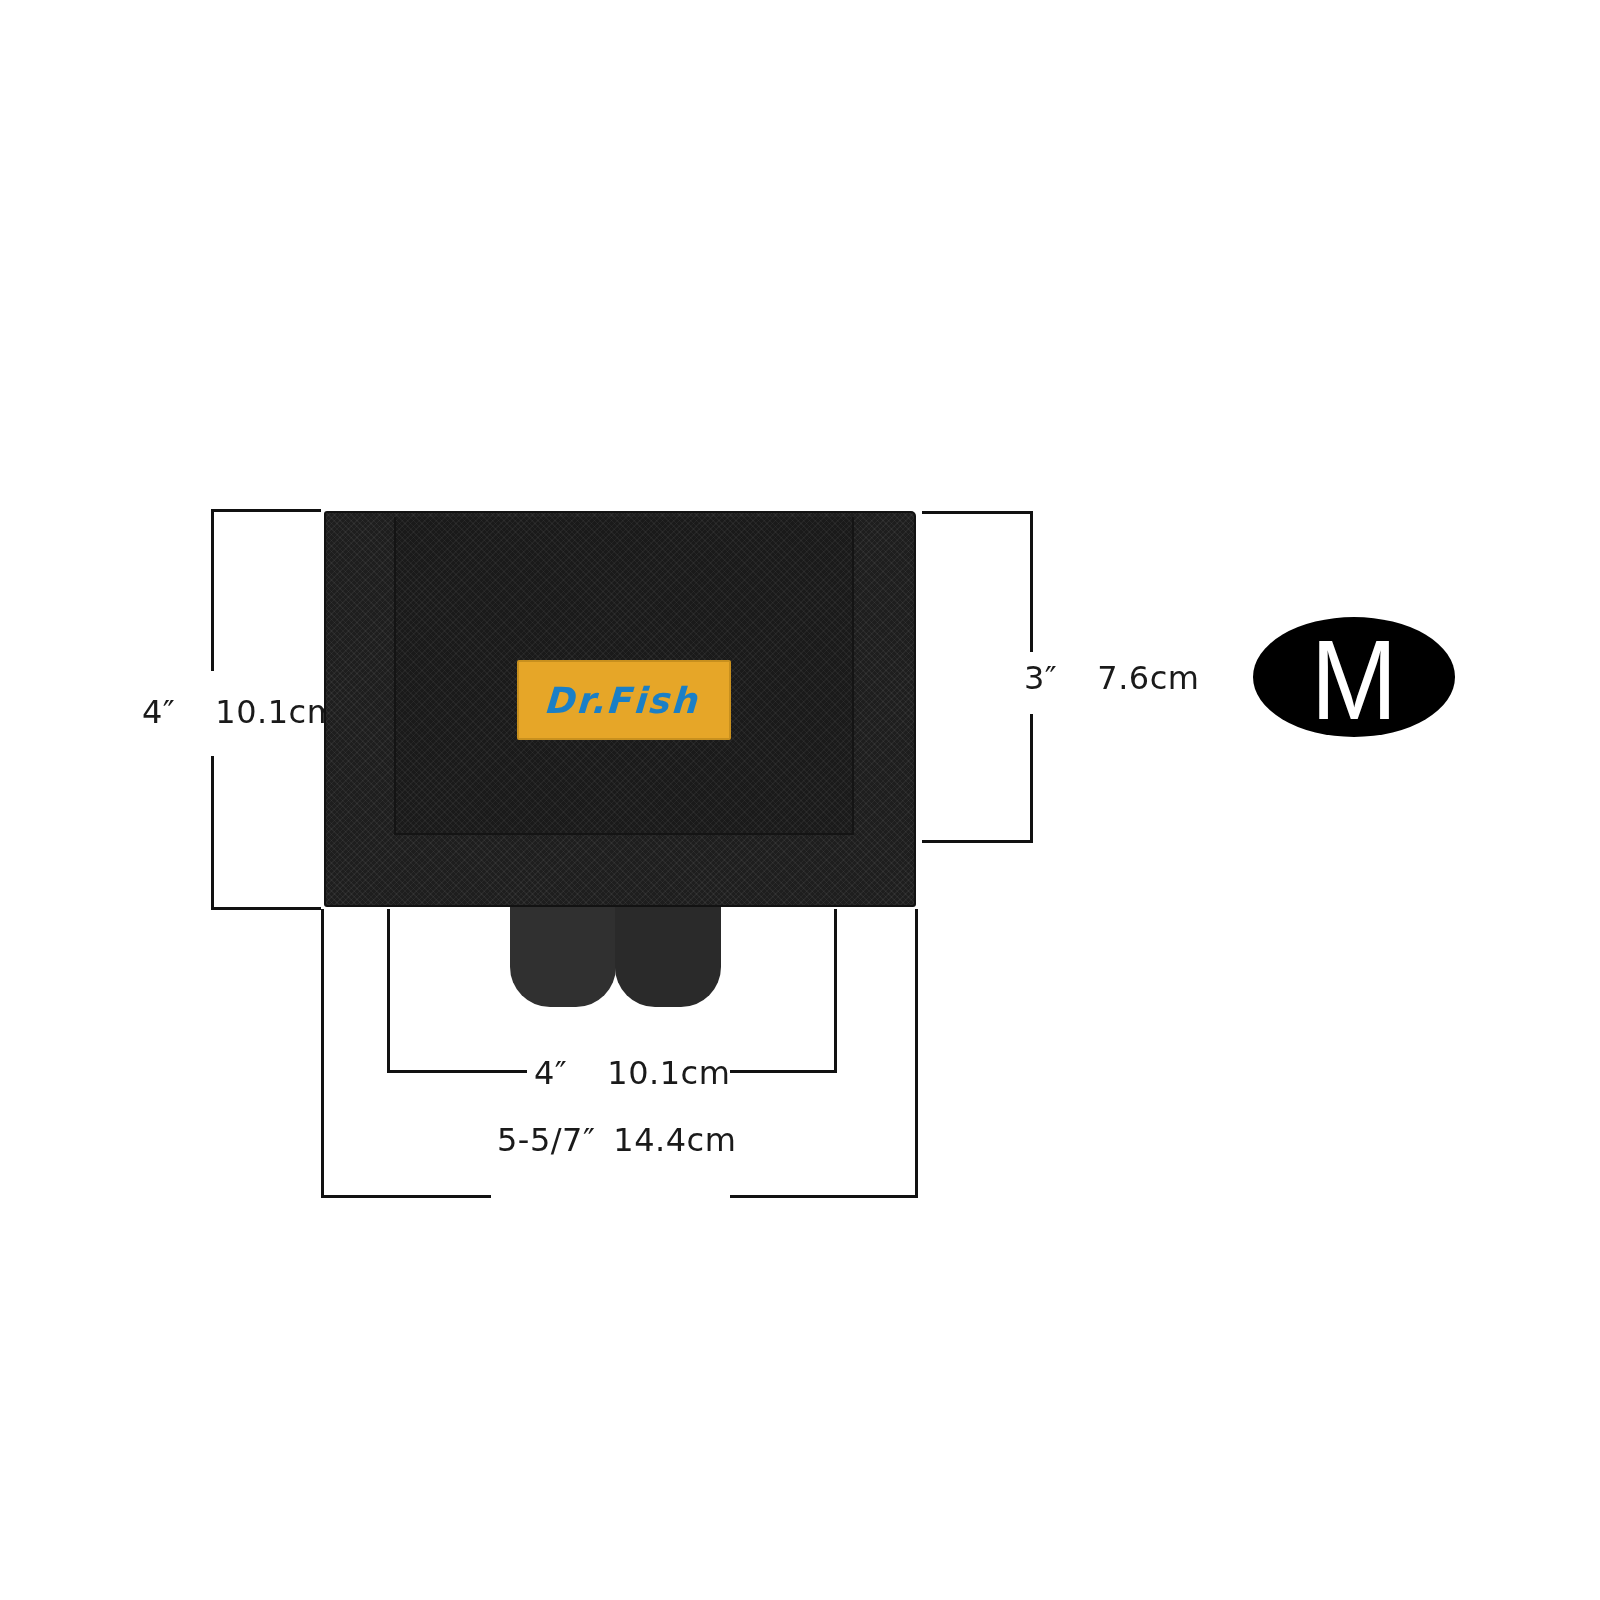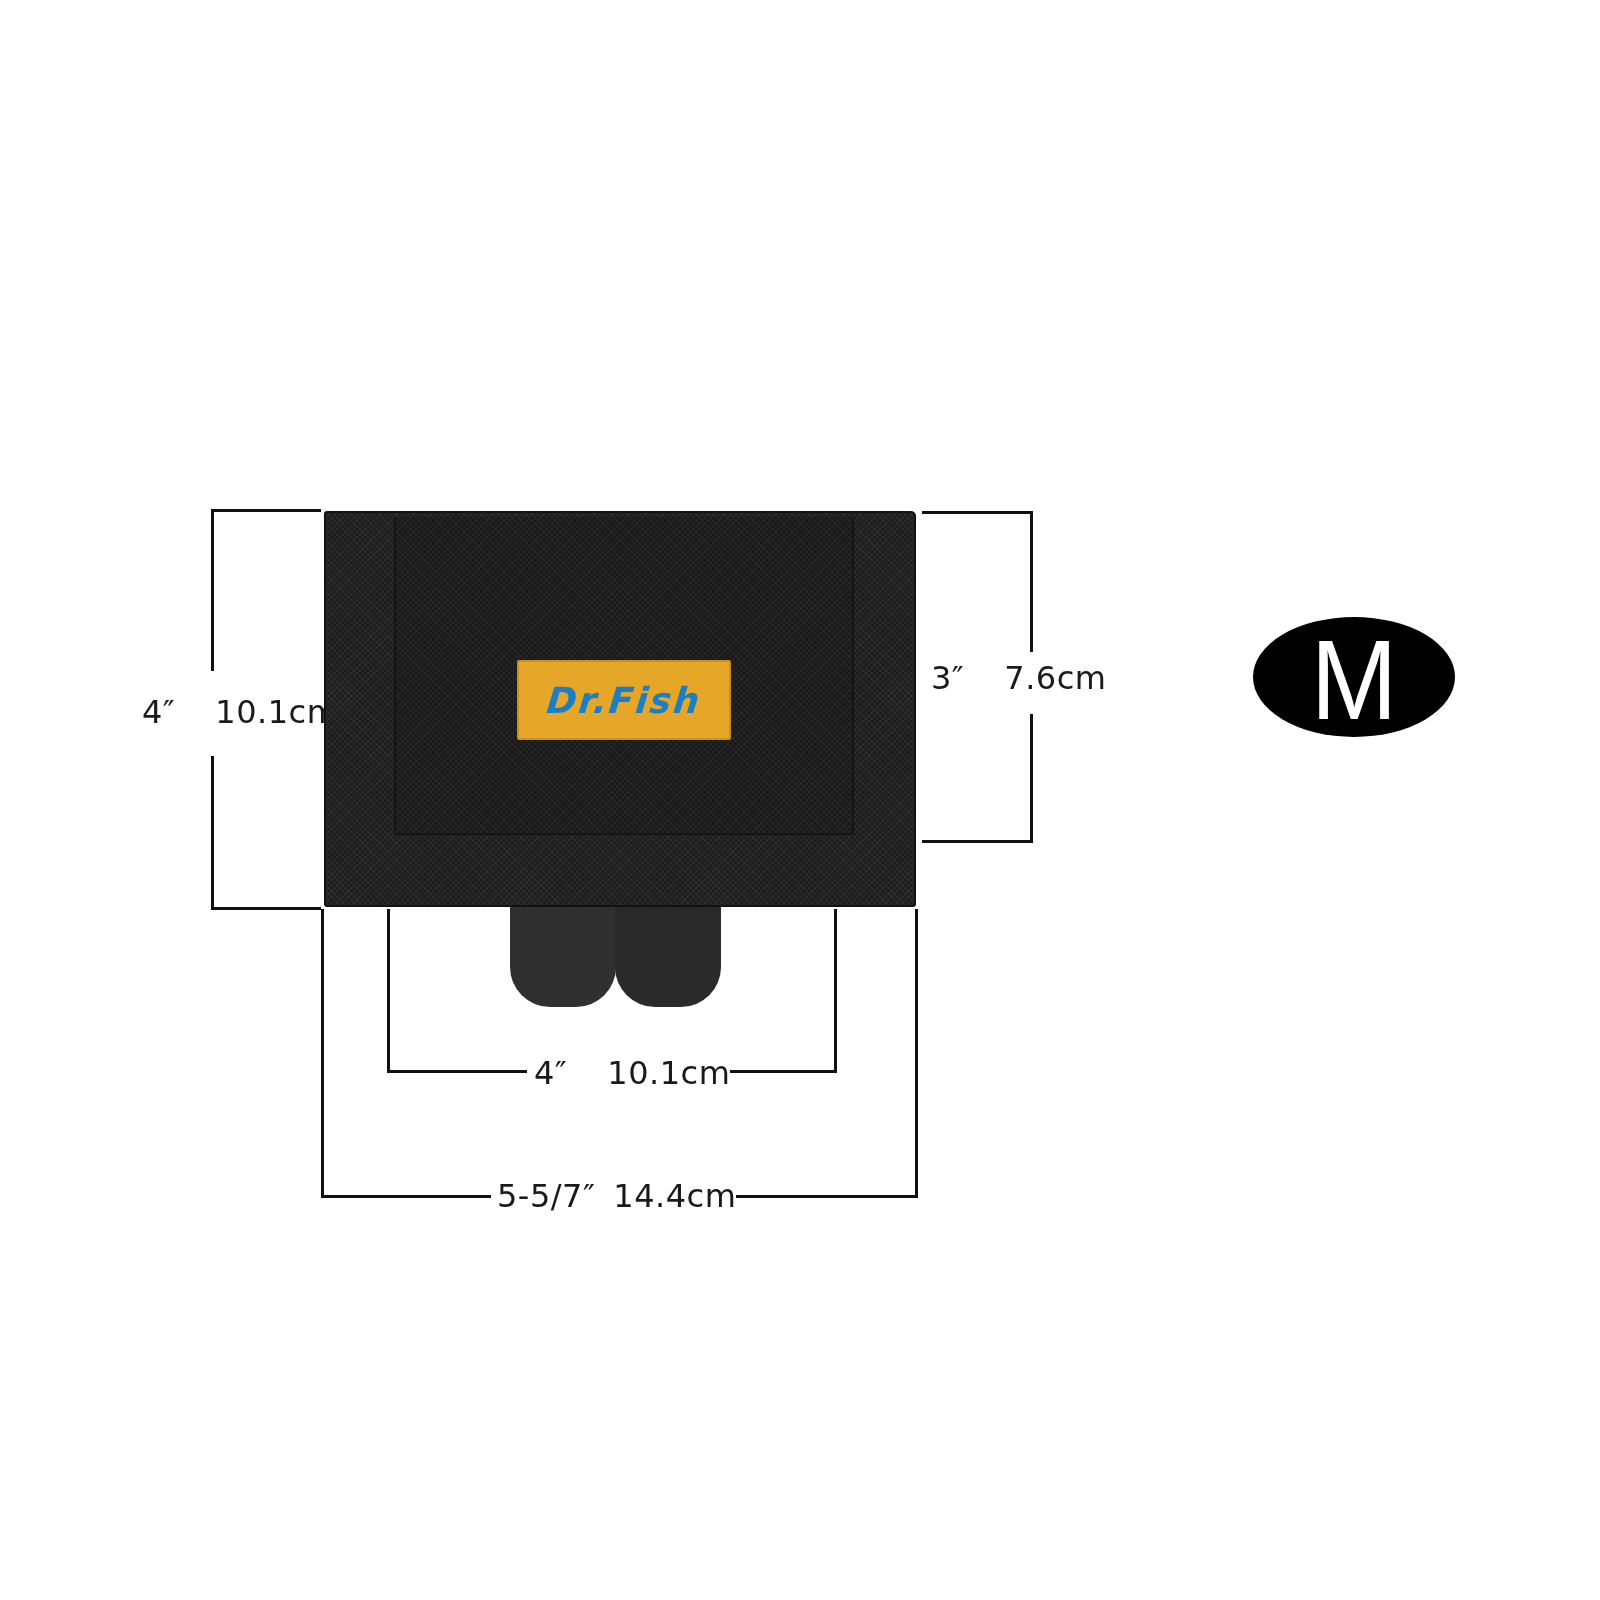--- a/index.html
+++ b/index.html
@@ -40,21 +40,21 @@
 <div class="line" style="left:211px; top:756px; width:3px; height:154px;"></div>
 <div class="line" style="left:211px; top:907px; width:110px; height:3px;"></div>
 <div class="label" style="left:142px; top:694px;">
   <span>4″</span><span class="gap"></span><span>10.1cm</span>
 </div>
 
 <div class="line" style="left:922px; top:511px; width:111px; height:3px;"></div>
 <div class="line" style="left:1030px; top:511px; width:3px; height:141px;"></div>
 <div class="line" style="left:1030px; top:714px; width:3px; height:129px;"></div>
 <div class="line" style="left:922px; top:840px; width:111px; height:3px;"></div>
-<div class="label" style="left:931px; top:660px;">
+<div class="label" style="left:1024px; top:660px;">
   <span>3″</span><span class="gap"></span><span>7.6cm</span>
 </div>
 
 <div class="pouch">
   <div class="pouch-inner"></div>
   <div class="logo">
     <span>Dr.Fish</span>
   </div>
 </div>
 <div class="tab left"></div>
@@ -65,19 +65,19 @@
 <div class="line" style="left:387px; top:1070px; width:140px; height:3px;"></div>
 <div class="line" style="left:723px; top:1070px; width:114px; height:3px;"></div>
 <div class="label" style="left:534px; top:1055px;">
   <span>4″</span><span class="gap"></span><span>10.1cm</span>
 </div>
 
 <div class="line" style="left:321px; top:909px; width:3px; height:289px;"></div>
 <div class="line" style="left:915px; top:909px; width:3px; height:289px;"></div>
 <div class="line" style="left:321px; top:1195px; width:170px; height:3px;"></div>
 <div class="line" style="left:730px; top:1195px; width:188px; height:3px;"></div>
-<div class="label" style="left:497px; top:1178px;">
+<div class="label" style="left:497px; top:1122px;">
   <span>5-5/7″</span><span style="display:inline-block;width:18px;"></span><span>14.4cm</span>
 </div>
 
 <div class="badge">
   <span>M</span>
 </div>
 
 </body></html>

